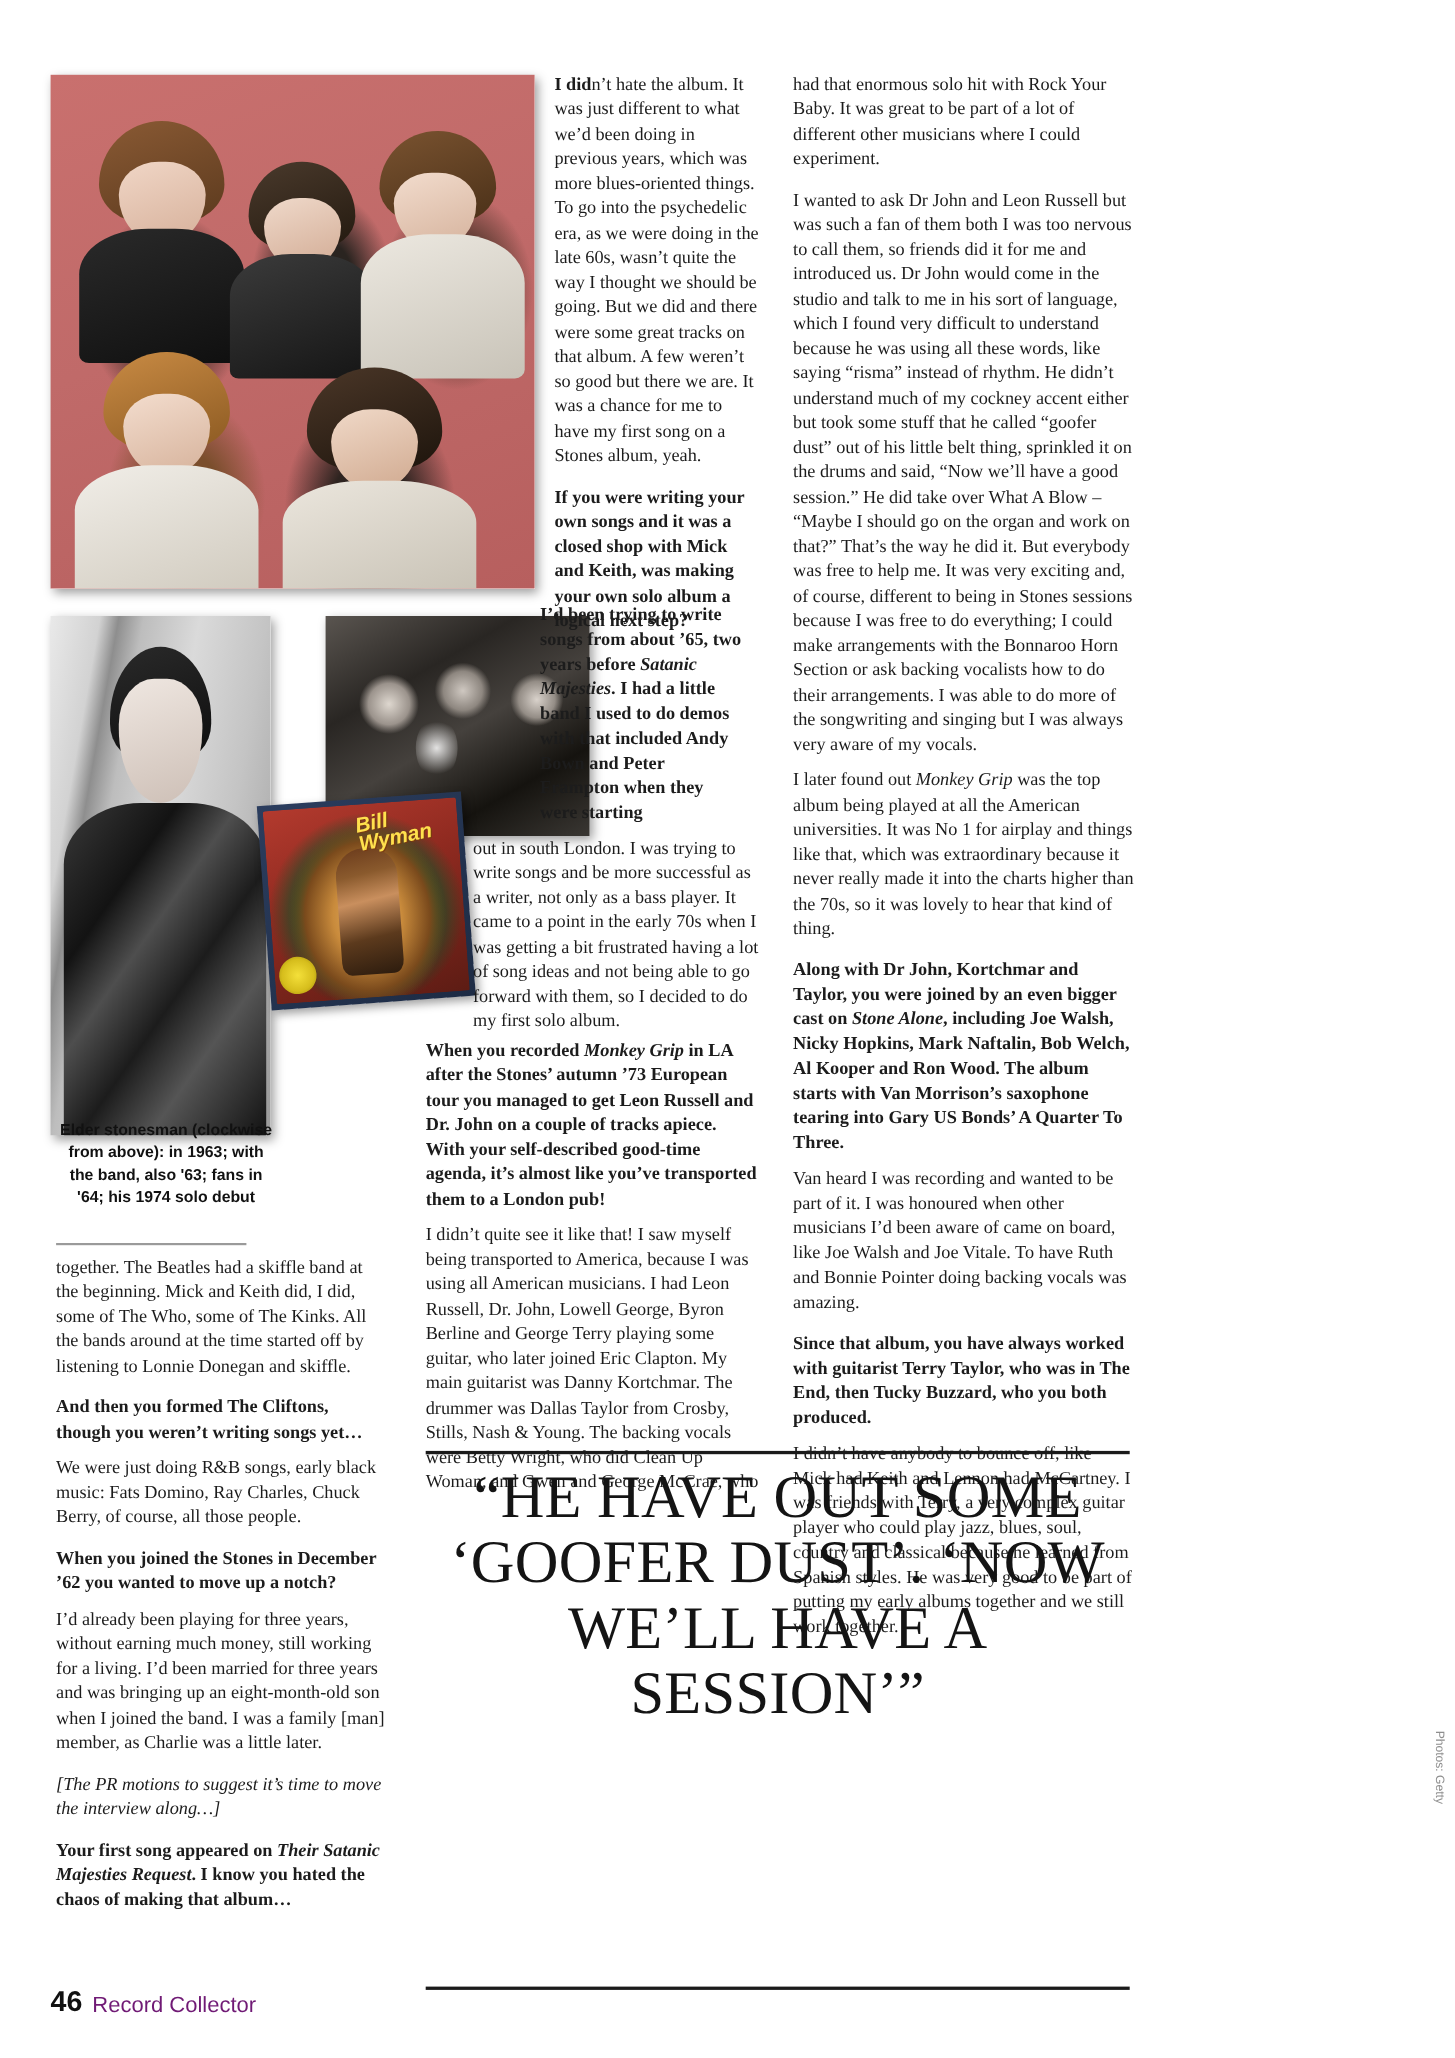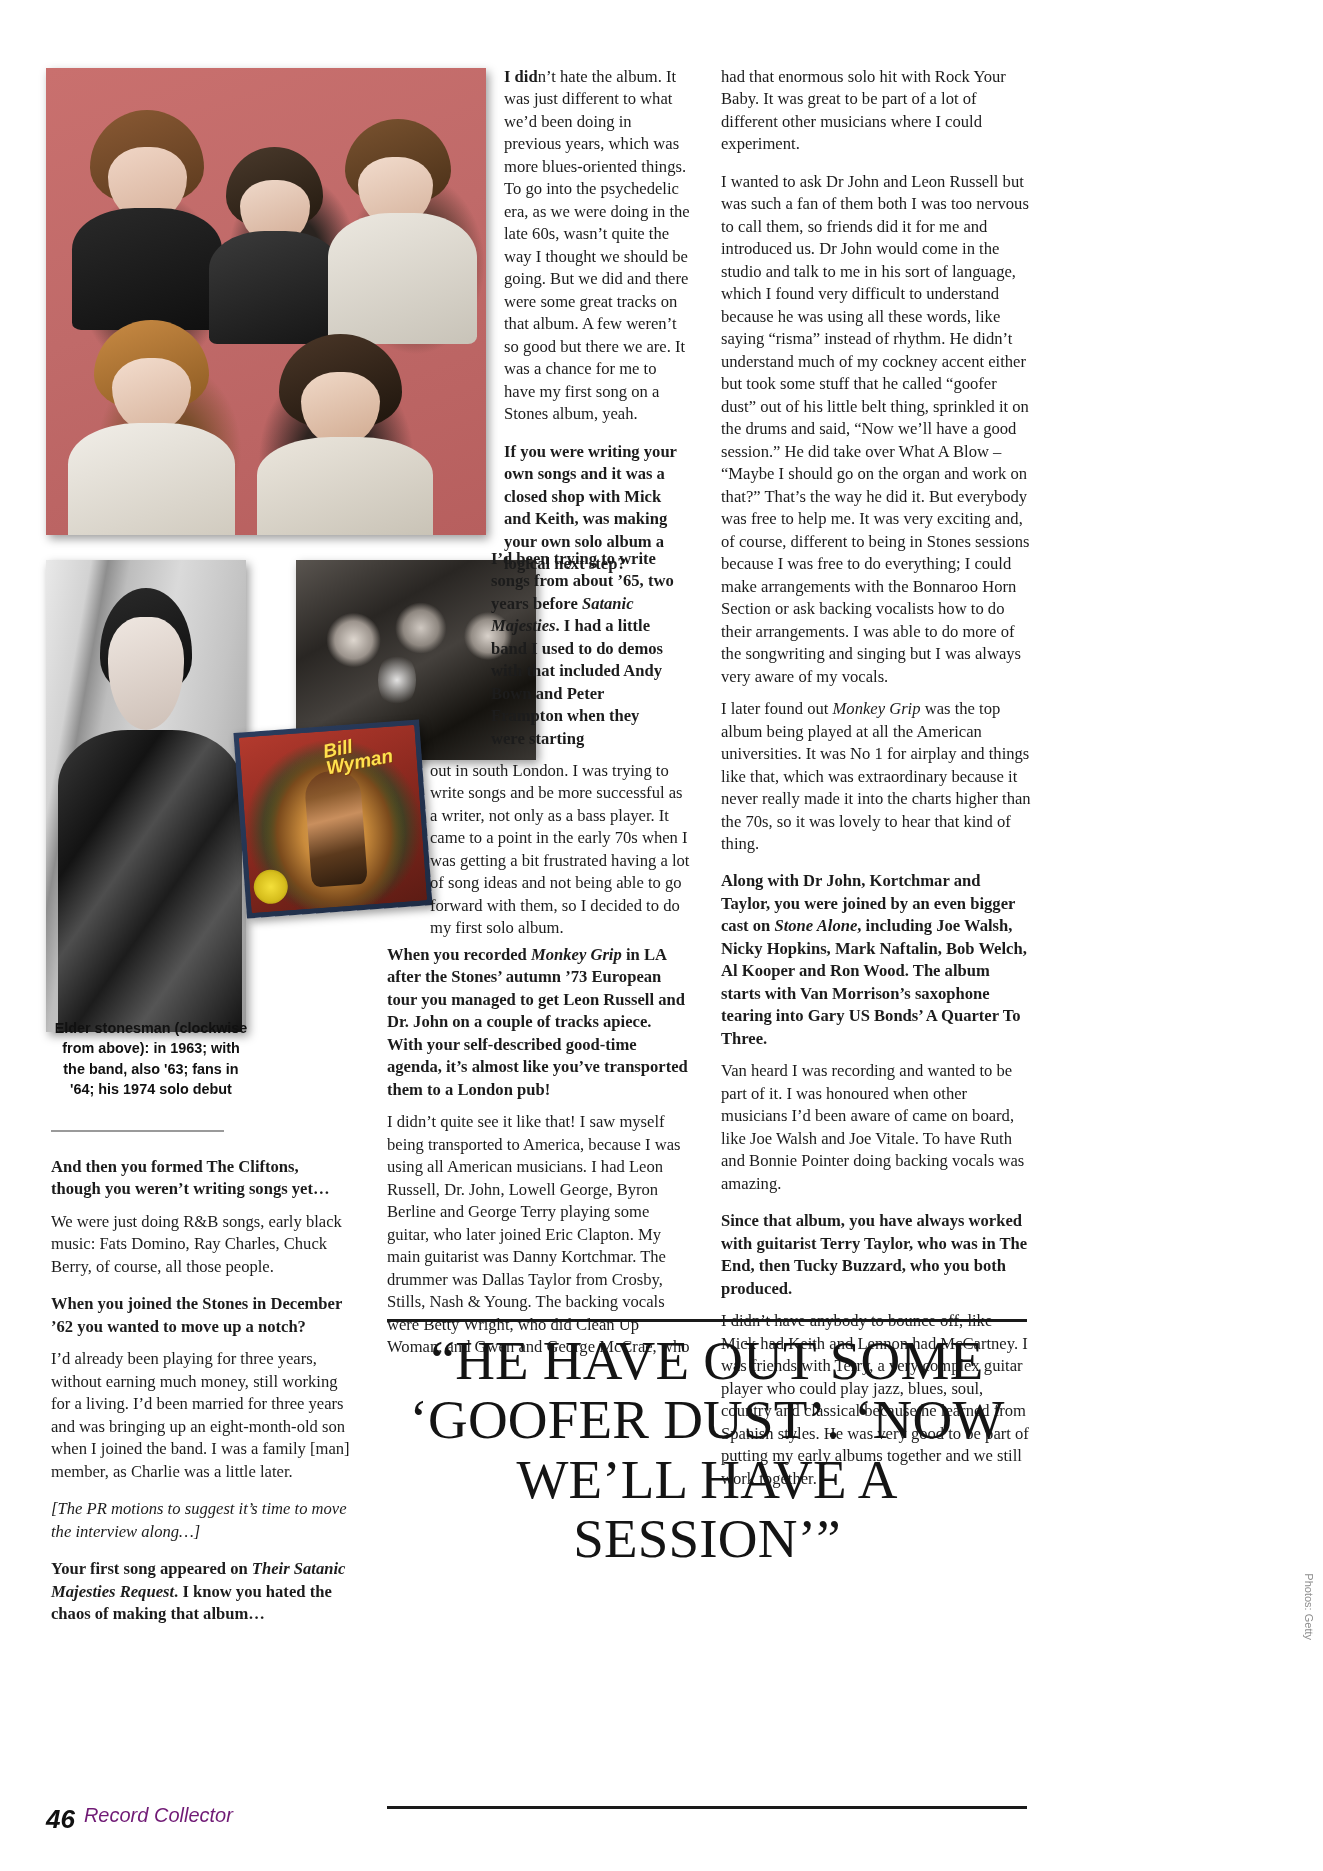--- a/index.html
+++ b/index.html
@@ -176,23 +176,22 @@
   }
   #pullquote-rule-bottom {
     position: absolute; left: 387px; top: 1806px; width: 640px; height: 3px;
     background: #1a1a1a;
   }
 
   
   #footer {
     position: absolute;
     left: 46px; bottom: 36px;
-    display: flex; align-items: flex-start; gap: 9px;
+    display: flex; align-items: flex-end; gap: 9px;
     font-family: "Liberation Sans", sans-serif;
-    font-style: italic;
   }
   #footer .pagenum { font-size: 26px; font-weight: bold; color: #111; }
   #footer .pubname { font-size: 20px; color: #701a75; }
 
   
   #photo-credit {
     position: absolute;
     right: 8px; top: 1640px;
     transform: rotate(90deg);
     transform-origin: right top;
@@ -281,20 +280,21 @@
     <p><span>    I later found out </span><span class="ital">Monkey Grip</span><span> was the top album being played at all the American universities. It was No 1 for airplay and things like that, which was extraordinary because it never really made it into the charts higher than the 70s, so it was lovely to hear that kind of thing.</span></p>
     <div class="gap"></div>
     <p class="q"><span>Along with Dr John, Kortchmar and Taylor, you were joined by an even bigger cast on </span><span class="ital">Stone Alone</span><span>, including Joe Walsh, Nicky Hopkins, Mark Naftalin, Bob Welch, Al Kooper and Ron Wood. The album starts with Van Morrison’s saxophone tearing into Gary US Bonds’ A Quarter To Three.</span></p>
     <p>Van heard I was recording and wanted to be part of it. I was honoured when other musicians I’d been aware of came on board, like Joe Walsh and Joe Vitale. To have Ruth and Bonnie Pointer doing backing vocals was amazing.</p>
     <div class="gap"></div>
     <p class="q">Since that album, you have always worked with guitarist Terry Taylor, who was in The End, then Tucky Buzzard, who you both produced.</p>
     <p>I didn’t have anybody to bounce off, like Mick had Keith and Lennon had McCartney. I was friends with Terry, a very complex guitar player who could play jazz, blues, soul, country and classical because he learned from Spanish styles. He was very good to be part of putting my early albums together and we still work together.</p>
   </div>
 
   <div class="col" id="col-left">
+    <p>together. The Beatles had a skiffle band at the beginning. Mick and Keith did, I did, some of The Who, some of The Kinks. All the bands around at the time started off by listening to Lonnie Donegan and skiffle.</p>
     <div class="gap"></div>
     <p class="q">And then you formed The Cliftons, though you weren’t writing songs yet…</p>
     <p>We were just doing R&amp;B songs, early black music: Fats Domino, Ray Charles, Chuck Berry, of course, all those people.</p>
     <div class="gap"></div>
     <p class="q">When you joined the Stones in December ’62 you wanted to move up a notch?</p>
     <p>I’d already been playing for three years, without earning much money, still working for a living. I’d been married for three years and was bringing up an eight-month-old son when I joined the band. I was a family [man] member, as Charlie was a little later.</p>
     <div class="gap"></div>
     <p class="ital">[The PR motions to suggest it’s time to move the interview along…]</p>
     <div class="gap"></div>
     <p class="q"><span>Your first song appeared on </span><span class="ital">Their Satanic Majesties Request</span><span>. I know you hated the chaos of making that album…</span></p>

